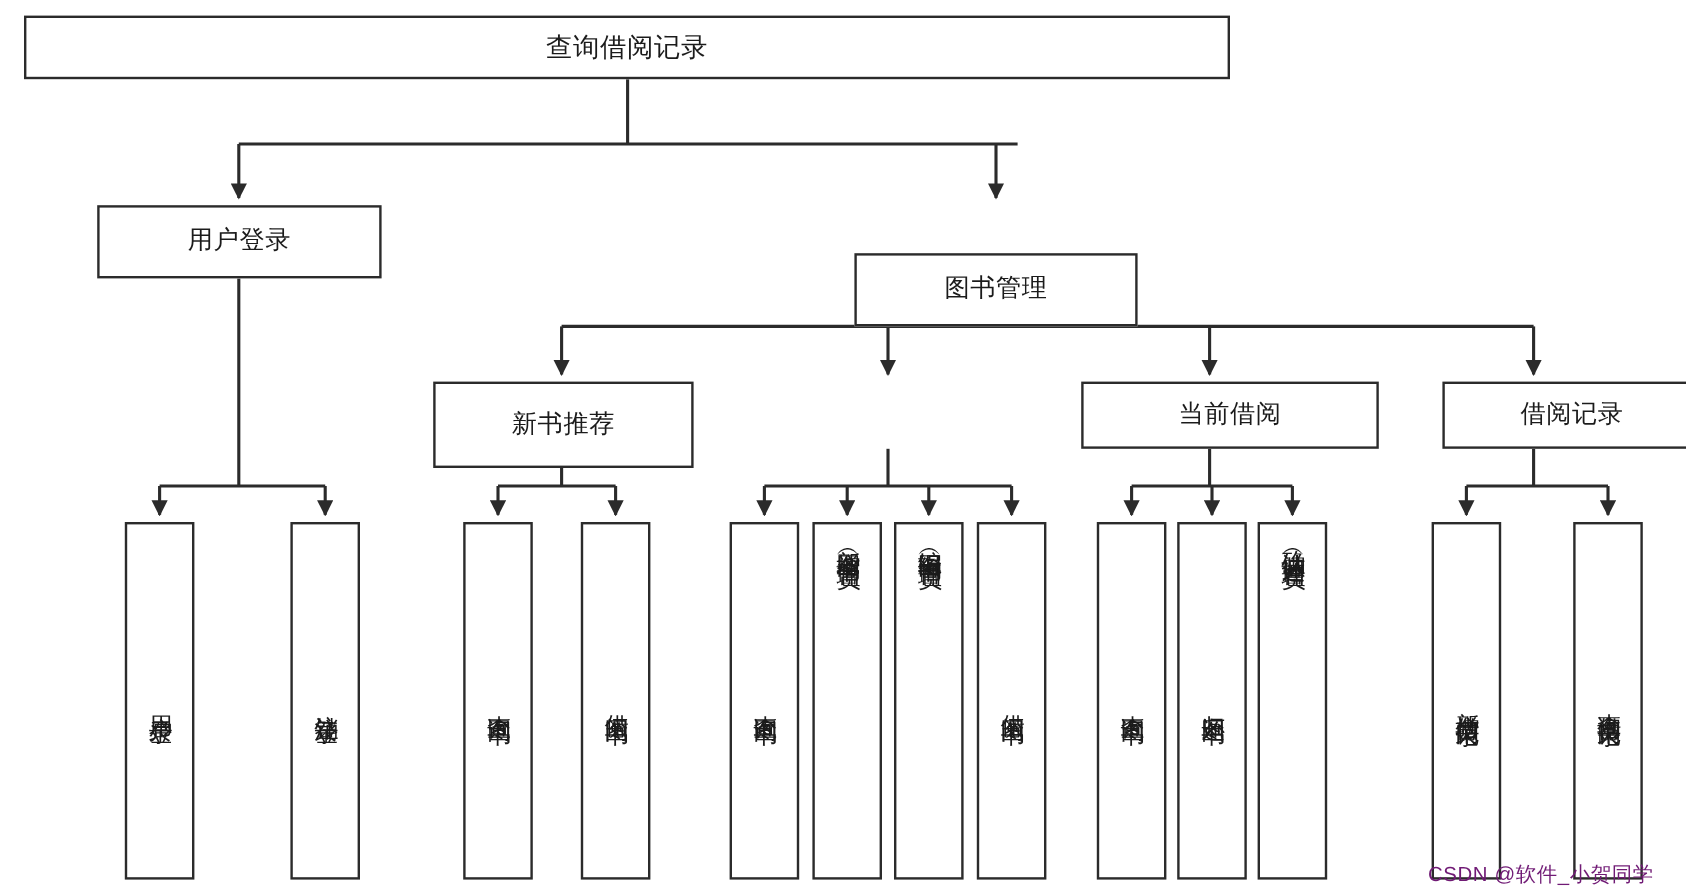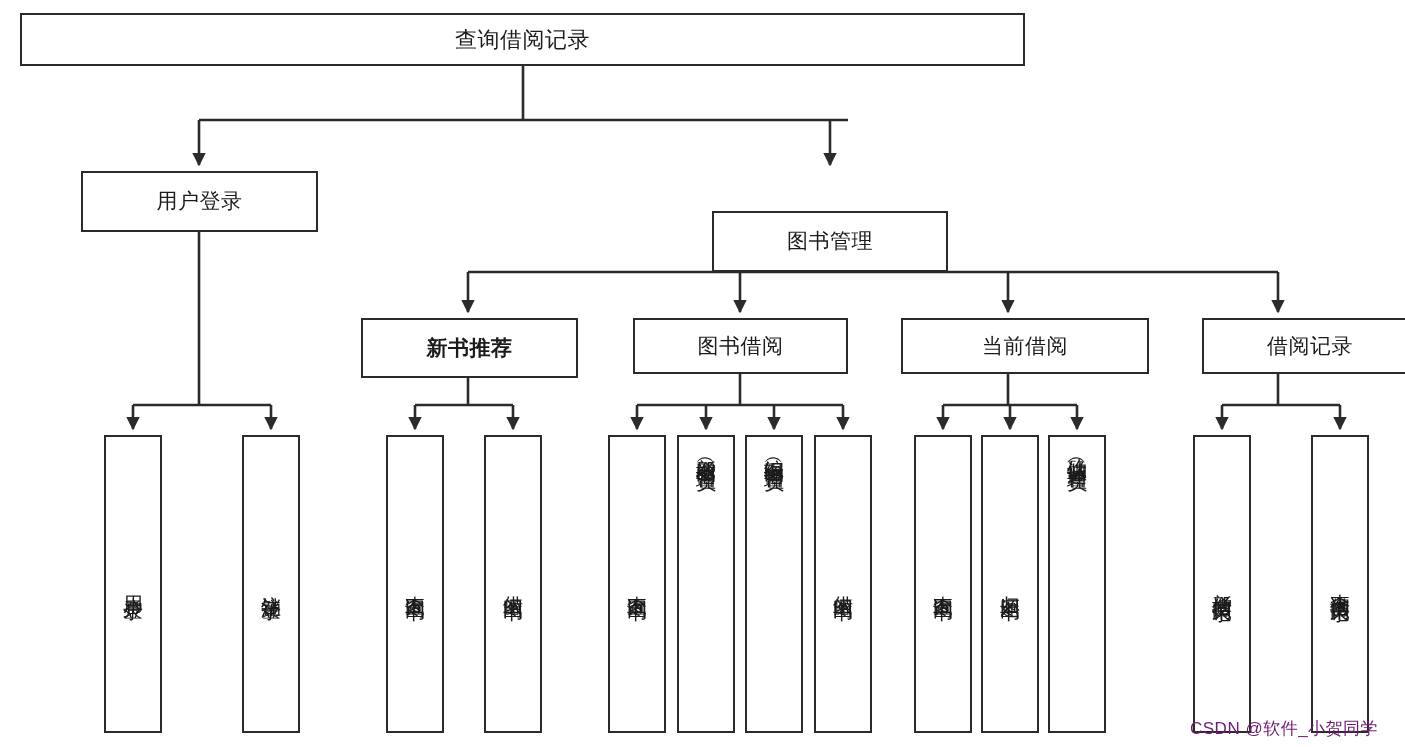--- a/index.html
+++ b/index.html
@@ -136,27 +136,24 @@
   </div>
 
   <div class="node horiz" style="left:81px; top:171px; width:237px; height:61px;">
     <span class="node-label">用户登录</span>
   </div>
 
   <div class="node horiz" style="left:712px; top:171px; width:236px; height:61px;margin-top:40px;">
     <span class="node-label">图书管理</span>
   </div>
 
-  <div class="node horiz" style="left:361px; top:318px; width:217px; height:60px;font-weight:bold;">
+  <div class="node horiz" style="left:361px; top:318px; width:217px; height:72px;">
     <span class="node-label">新书推荐</span>
   </div>
 
-  <div class="node horiz" style="left:633px; top:318px; width:215px; height:56px;">
-    <span class="node-label">图书借阅</span>
-  </div>
 
   <div class="node horiz" style="left:901px; top:318px; width:248px; height:56px;">
     <span class="node-label">当前借阅</span>
   </div>
 
   <div class="node horiz" style="left:1170px; top:318px; width:216px; height:56px;margin-left:32px;">
     <span class="node-label">借阅记录</span>
   </div>
 
   <div class="node vert" style="left:104px; top:435px; width:58px; height:298px;">

